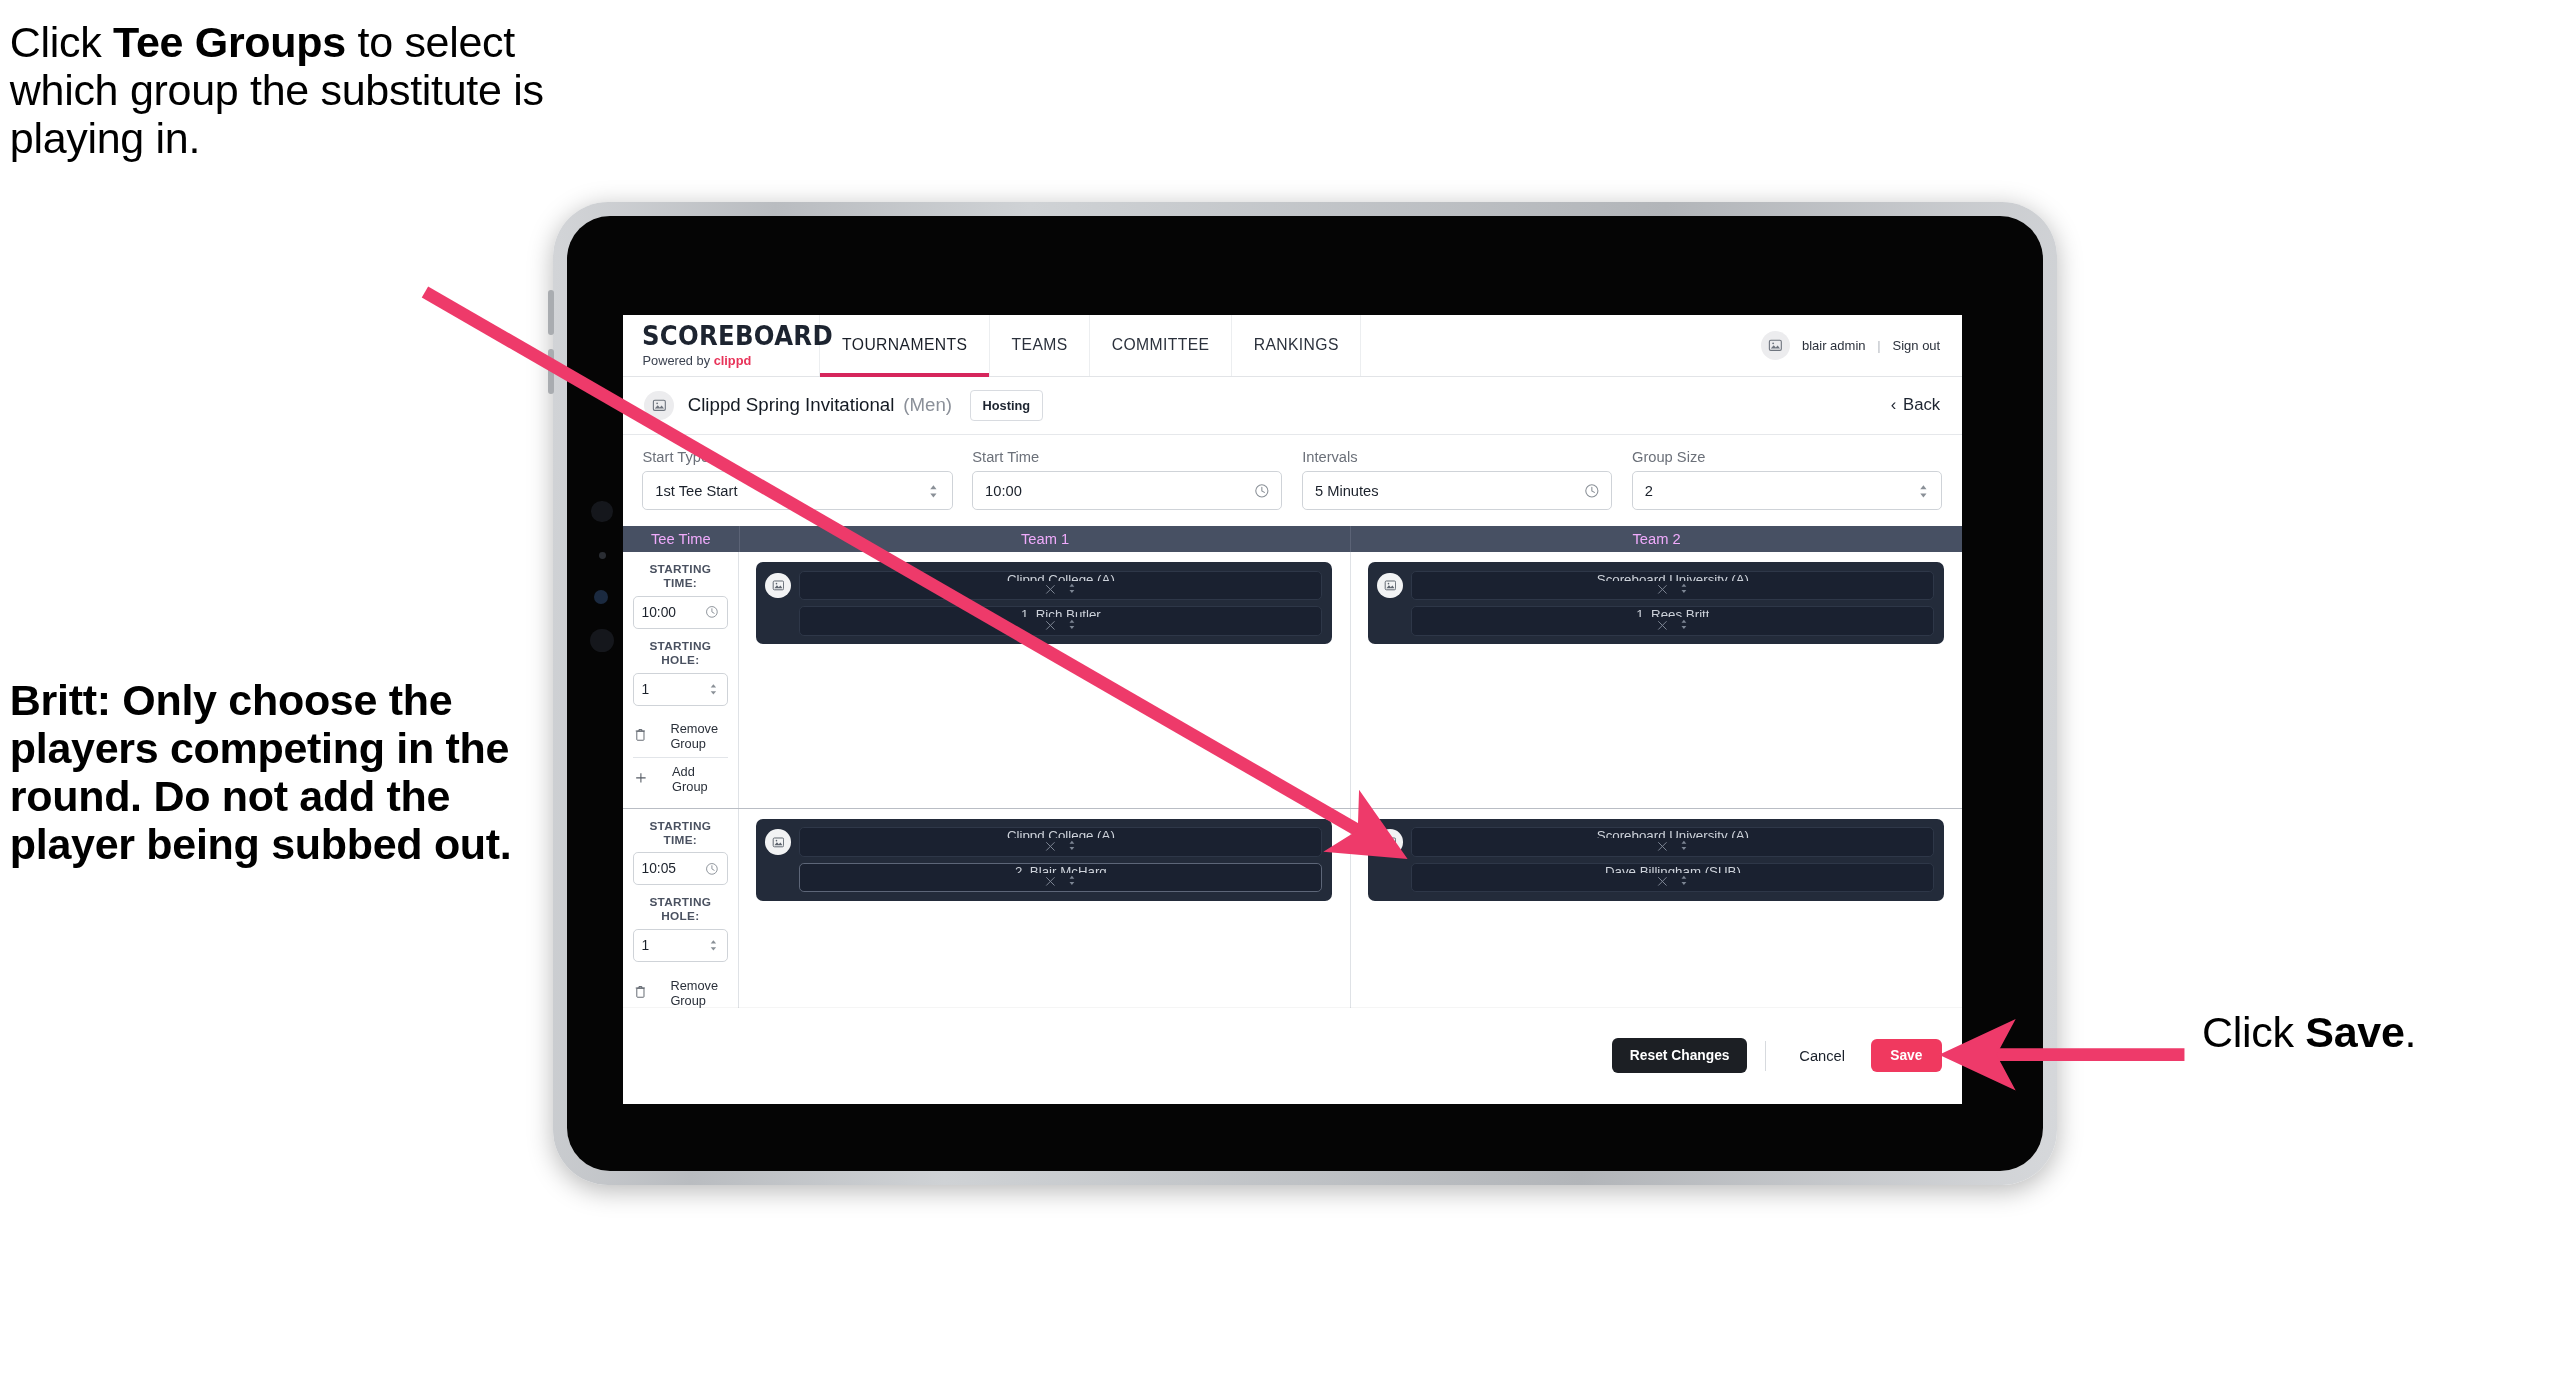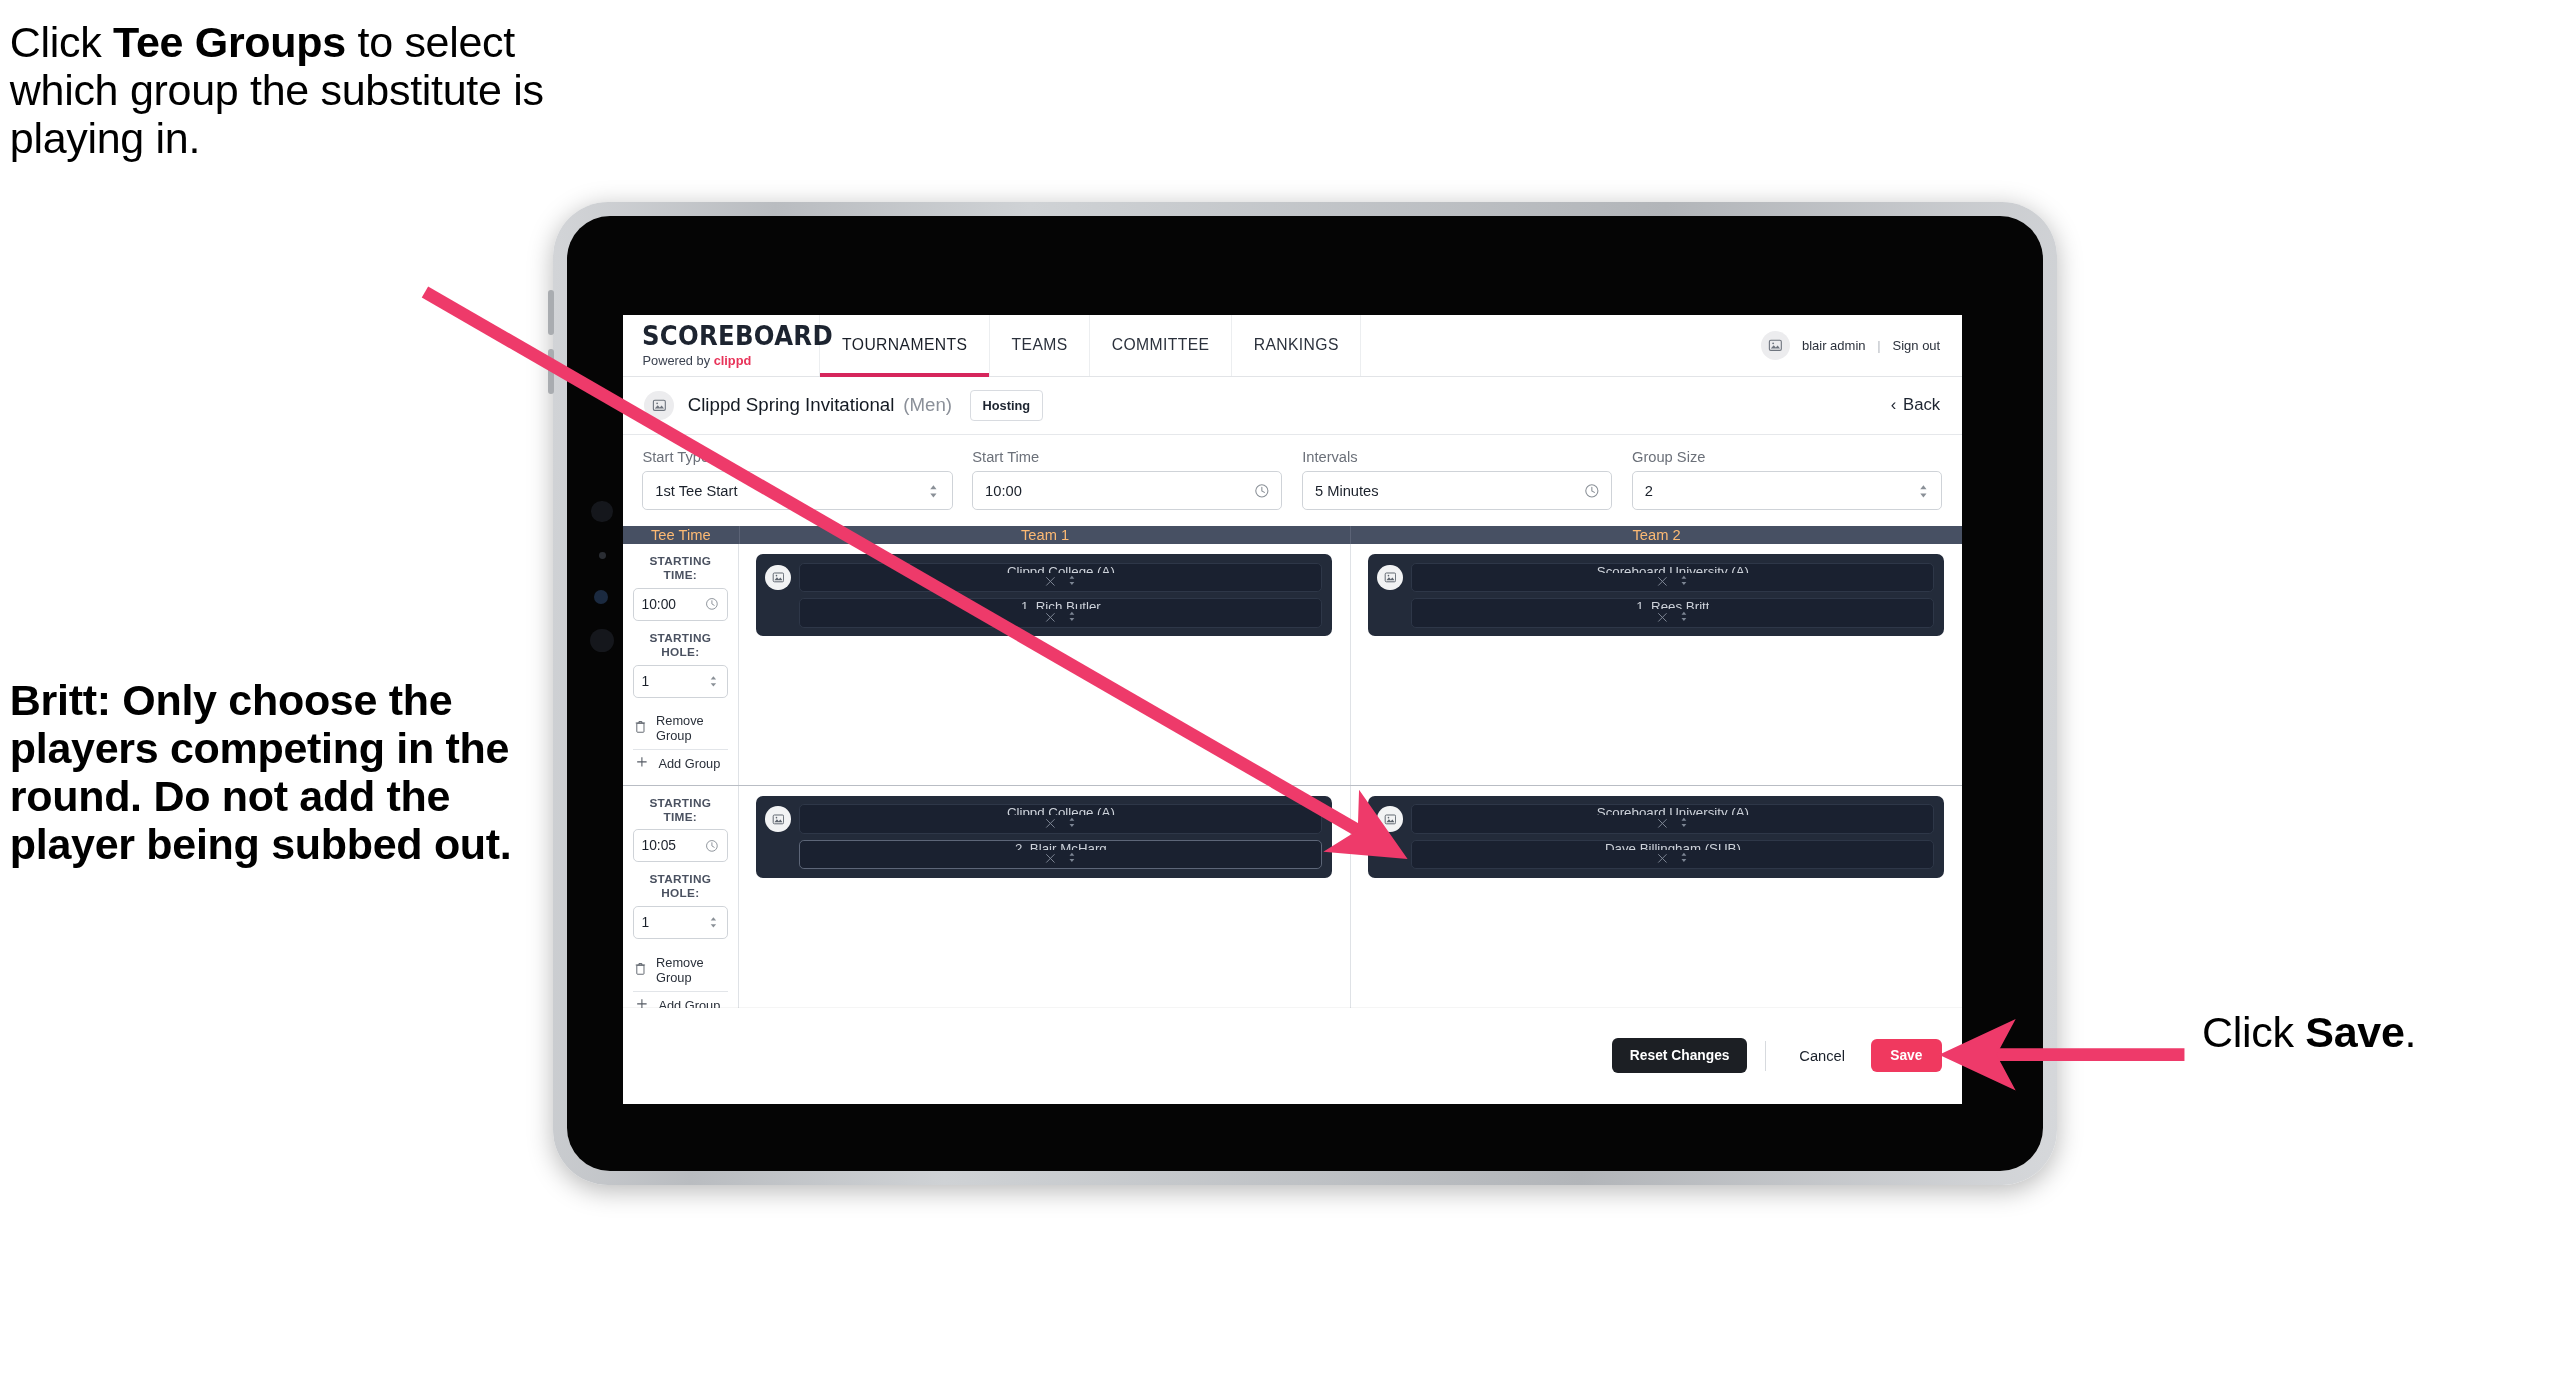--- a/index.html
+++ b/index.html
@@ -214,22 +214,22 @@
     color: #1b212b;
     cursor: pointer;
   }
   .ctrl-field .val { flex: 1; }
   .ctrl-ico { color: #8a9097; display: flex; align-items: center; }
 
   
   #table-head {
     display: flex;
     background: #475063;
-    color: #fdba74;
-    height: 18px;
+    color: #f0abfc;
+    height: 26px;
     align-items: stretch;
     margin: 3.9px 0 0 0;
   }
   .th {
     display: flex; align-items: center; justify-content: center;
     font-size: 14.7px;
     border-right: 1px solid #5b6376;
   }
   .th.tee { width: 116px; flex: none; }
   .th.team { flex: 1; }
@@ -266,21 +266,21 @@
     font-size: 13.8px;
     color: #1b212b;
     background: #fff;
     margin-bottom: 9.8px;
     cursor: pointer;
   }
   .tee-field .val { flex: 1; }
   .tee-act {
     display: flex;
     align-items: center;
-    gap: 10px;
+    gap: 25px;
     font-size: 12.8px;
     color: #2a303a;
     padding: 5.9px 0 5.9px 2px;
     border-bottom: 1px solid #e2e5e9;
     cursor: pointer;
   }
   .tee-act.last { border-bottom: none; }
   .tee-act .gl { color: #555b64; width: 13.8px; display:inline-block; text-align:center;}
 
   .teamcol {

